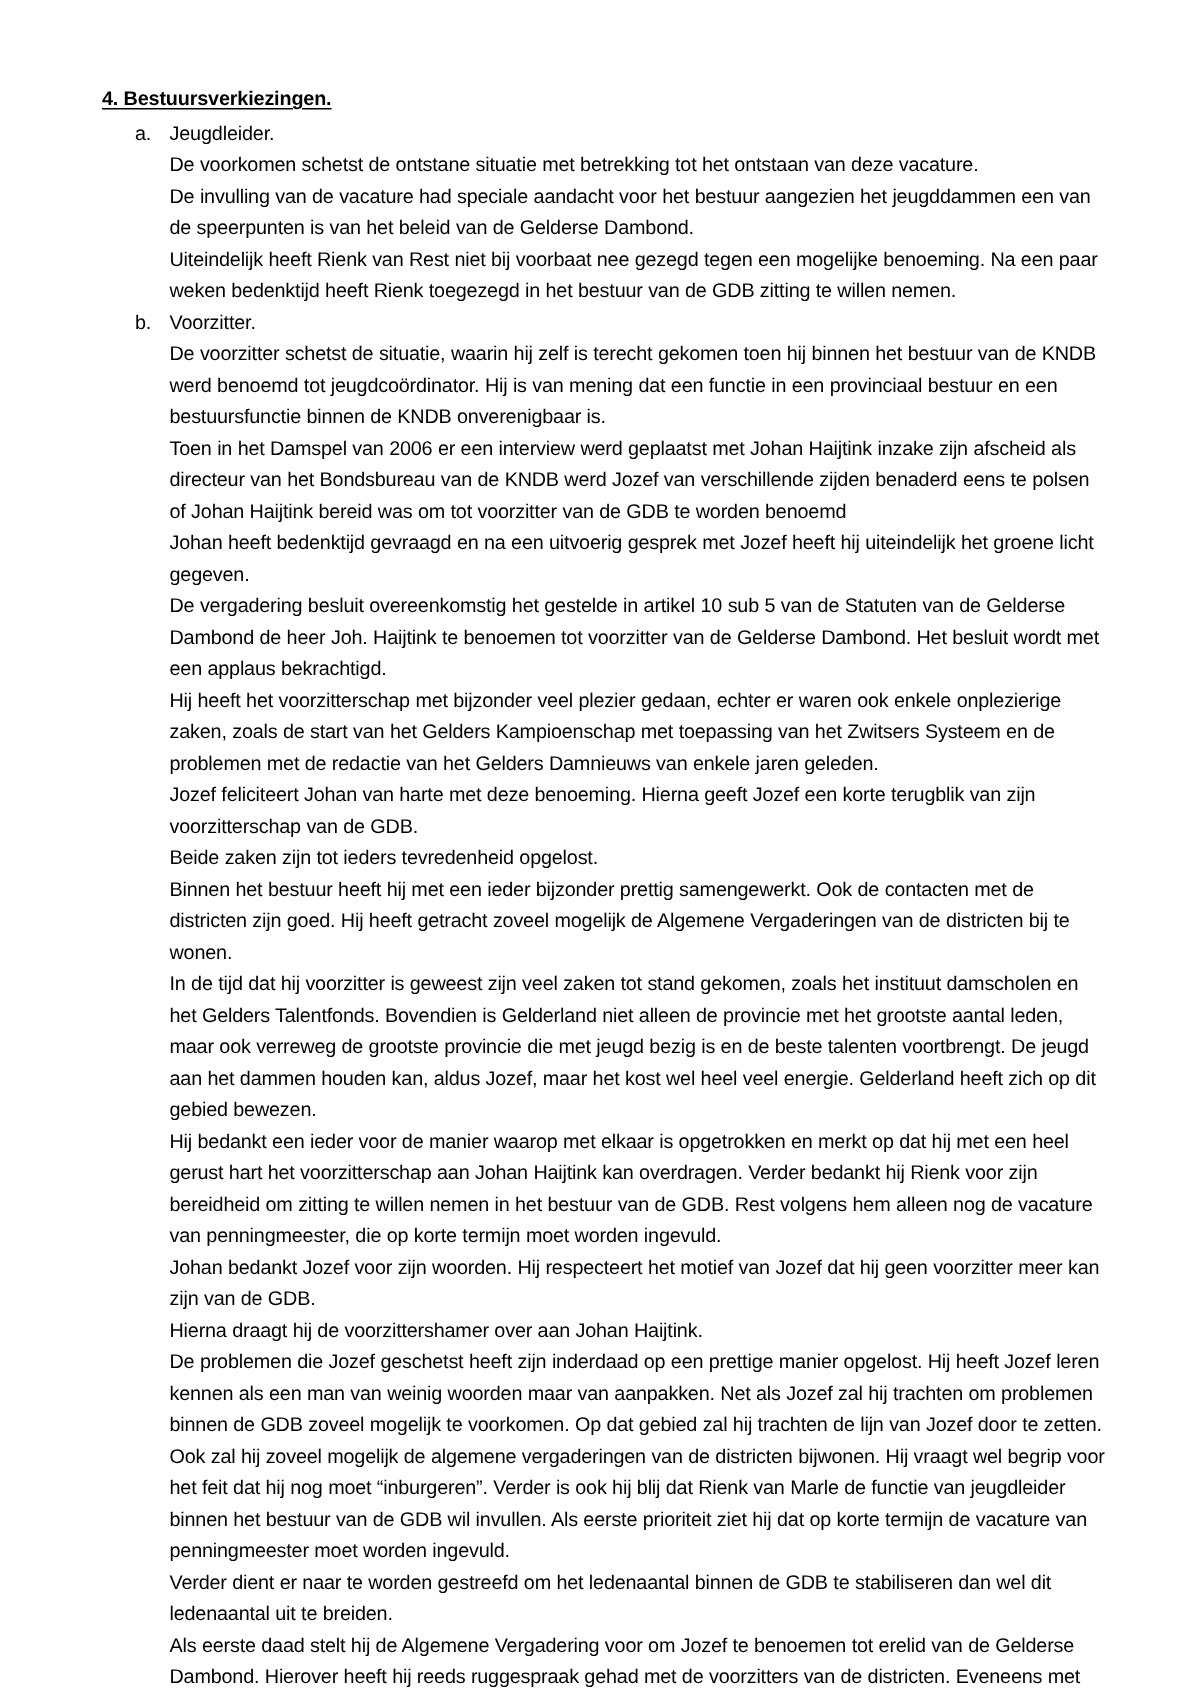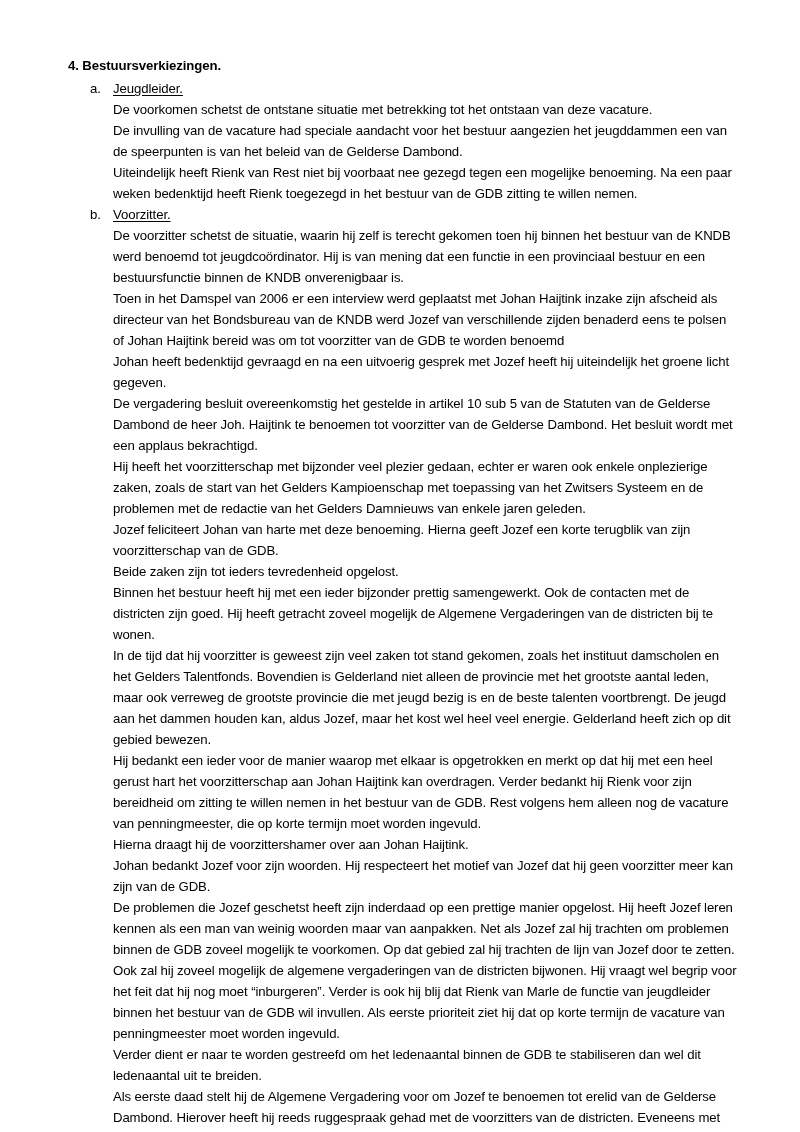--- a/index.html
+++ b/index.html
@@ -35,20 +35,21 @@
     position: relative;
     margin: 0 0 2px 0;
     padding-left: 8px;
     font-size: 13.2px;
     line-height: 21px;
     font-weight: bold;
     letter-spacing: -0.1px;
   }
   .section-heading .heading-text {
     display: inline;
+    text-decoration: underline;
     text-underline-offset: 2px;
   }
 
   
   .sub-item {
     position: relative;
     margin: 0;
     padding-left: 53px;   
   }
   .sub-marker {
@@ -60,21 +61,20 @@
     line-height: 21px;
     letter-spacing: -0.1px;
   }
   .sub-title {
     margin: 0;
     font-size: 13.2px;
     line-height: 21px;
     letter-spacing: -0.1px;
   }
   .sub-title .sub-title-text {
-    text-decoration: underline;
     text-underline-offset: 2px;
   }
 
   .para {
     margin: 0;
     font-size: 13.2px;
     line-height: 21px;
     letter-spacing: -0.12px;
     word-spacing: 0.1px;
     text-align: left;
@@ -112,22 +112,22 @@
       <p class="para">De voorzitter schetst de situatie, waarin hij zelf is terecht gekomen toen hij binnen het bestuur van de KNDB werd benoemd tot jeugdcoördinator. Hij is van mening dat een functie in een provinciaal bestuur en een bestuursfunctie binnen de KNDB  onverenigbaar is.</p>
       <p class="para">Toen in het Damspel van 2006 er een interview werd geplaatst met Johan Haijtink inzake zijn afscheid als directeur van het Bondsbureau van de KNDB werd Jozef van verschillende zijden benaderd eens te polsen of Johan Haijtink bereid was om tot voorzitter van de GDB te worden benoemd</p>
       <p class="para">Johan heeft bedenktijd gevraagd en na een uitvoerig gesprek met Jozef heeft hij uiteindelijk het groene licht gegeven.</p>
       <p class="para">De vergadering besluit overeenkomstig het gestelde in artikel 10 sub 5 van de Statuten van de Gelderse Dambond de heer Joh. Haijtink te benoemen tot voorzitter van de Gelderse Dambond. Het besluit wordt met een applaus bekrachtigd.</p>
       <p class="para">Hij heeft het voorzitterschap met bijzonder veel plezier gedaan, echter er waren ook enkele onplezierige zaken, zoals de start van het Gelders Kampioenschap met toepassing van het Zwitsers Systeem en de problemen met de redactie van het Gelders Damnieuws van enkele jaren geleden.</p>
       <p class="para">Jozef feliciteert Johan van harte met deze benoeming.  Hierna geeft Jozef een korte terugblik van zijn voorzitterschap van de GDB.</p>
       <p class="para">Beide zaken zijn tot ieders tevredenheid opgelost.</p>
       <p class="para">Binnen het bestuur heeft hij met een ieder bijzonder prettig samengewerkt. Ook de contacten met de districten zijn goed. Hij heeft getracht zoveel mogelijk de Algemene Vergaderingen van de districten bij te wonen.</p>
       <p class="para">In de tijd dat hij voorzitter is geweest  zijn veel zaken tot stand gekomen, zoals het instituut damscholen en het Gelders Talentfonds. Bovendien is Gelderland niet alleen de provincie met het grootste aantal leden, maar ook verreweg de grootste provincie die met jeugd bezig is en de beste talenten voortbrengt. De jeugd aan het dammen houden kan, aldus Jozef, maar het kost wel heel veel energie. Gelderland heeft zich op dit gebied bewezen.</p>
       <p class="para">Hij bedankt een ieder voor de manier waarop met elkaar is opgetrokken en merkt op dat hij met een heel gerust hart het voorzitterschap aan Johan Haijtink kan overdragen. Verder bedankt hij  Rienk voor zijn bereidheid om zitting te willen nemen in het bestuur van de GDB. Rest volgens hem alleen nog de vacature van penningmeester, die op korte termijn moet worden ingevuld.</p>
+      <p class="para">Johan bedankt Jozef voor zijn woorden. Hij respecteert het motief van Jozef dat hij geen voorzitter meer kan zijn van de GDB.</p>
       <p class="para">Hierna draagt hij de voorzittershamer over aan Johan Haijtink.</p>
-      <p class="para">Johan bedankt Jozef voor zijn woorden. Hij respecteert het motief van Jozef dat hij geen voorzitter meer kan zijn van de GDB.</p>
       <p class="para">De problemen die Jozef geschetst heeft zijn inderdaad op een prettige manier opgelost. Hij heeft Jozef leren kennen als een man van weinig woorden maar van aanpakken. Net als Jozef zal hij trachten om problemen binnen de GDB zoveel mogelijk te voorkomen. Op dat gebied zal hij trachten de lijn van Jozef door te zetten.</p>
       <p class="para">Ook zal hij zoveel mogelijk de algemene vergaderingen van de districten bijwonen. Hij vraagt wel begrip voor het feit dat hij nog moet  “inburgeren”. Verder is ook hij blij dat Rienk van Marle de functie van jeugdleider binnen het bestuur van de GDB wil invullen. Als eerste prioriteit ziet hij dat op korte termijn de vacature van penningmeester moet worden ingevuld.</p>
       <p class="para">Verder  dient er naar te worden gestreefd om het ledenaantal binnen de GDB te stabiliseren dan wel dit ledenaantal uit te breiden.</p>
       <p class="para">Als eerste daad stelt hij de Algemene Vergadering voor om Jozef te benoemen tot erelid van de Gelderse Dambond. Hierover heeft hij reeds ruggespraak gehad met de voorzitters van de districten. Eveneens met een krachtig applaus wordt tot deze benoeming besloten.</p>
 
     </div>
 
   </div>
 </div>
 

